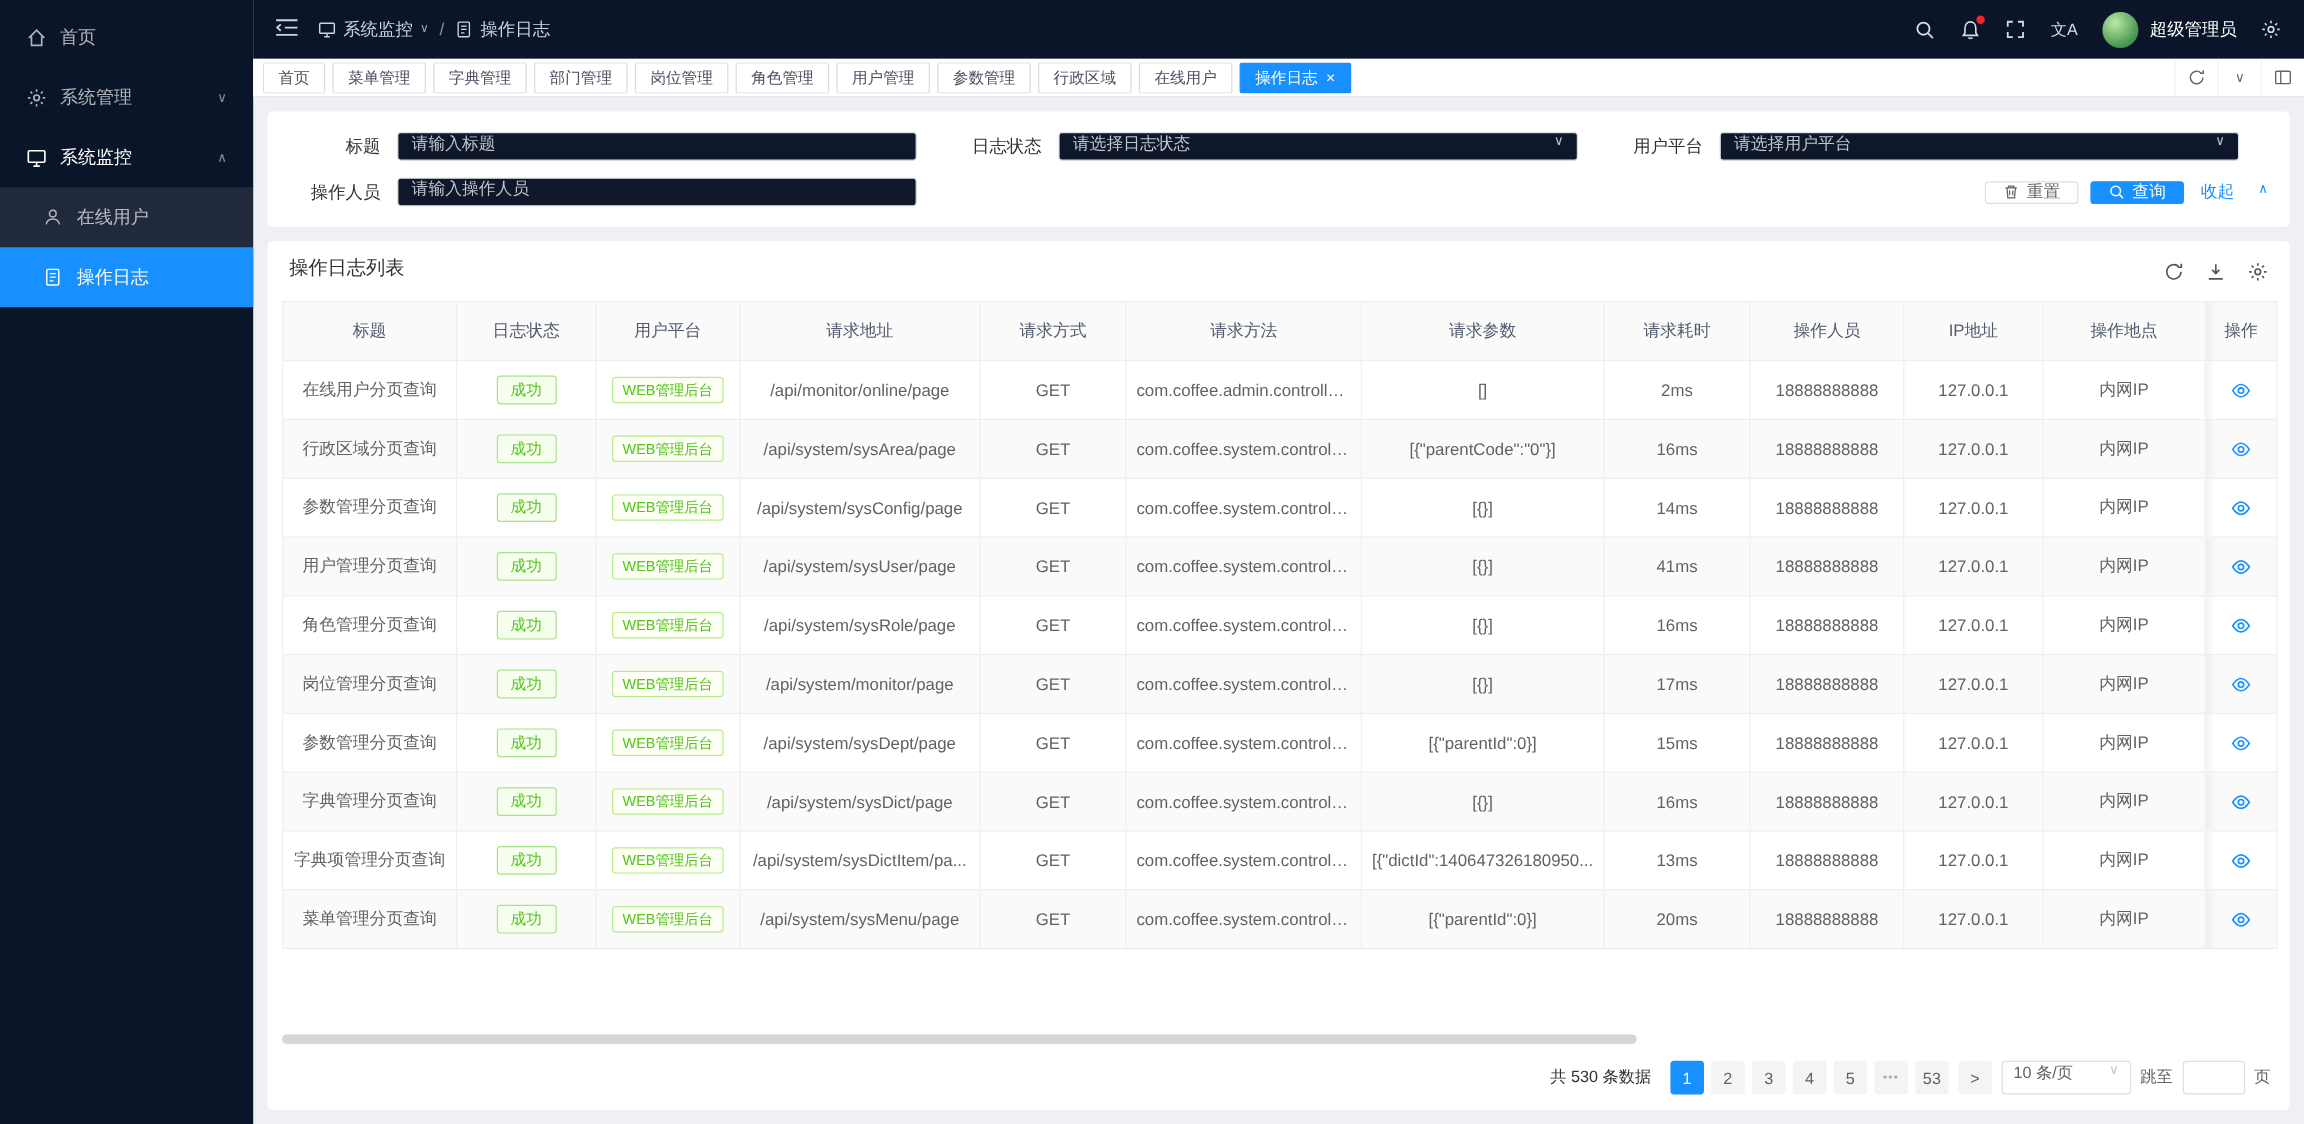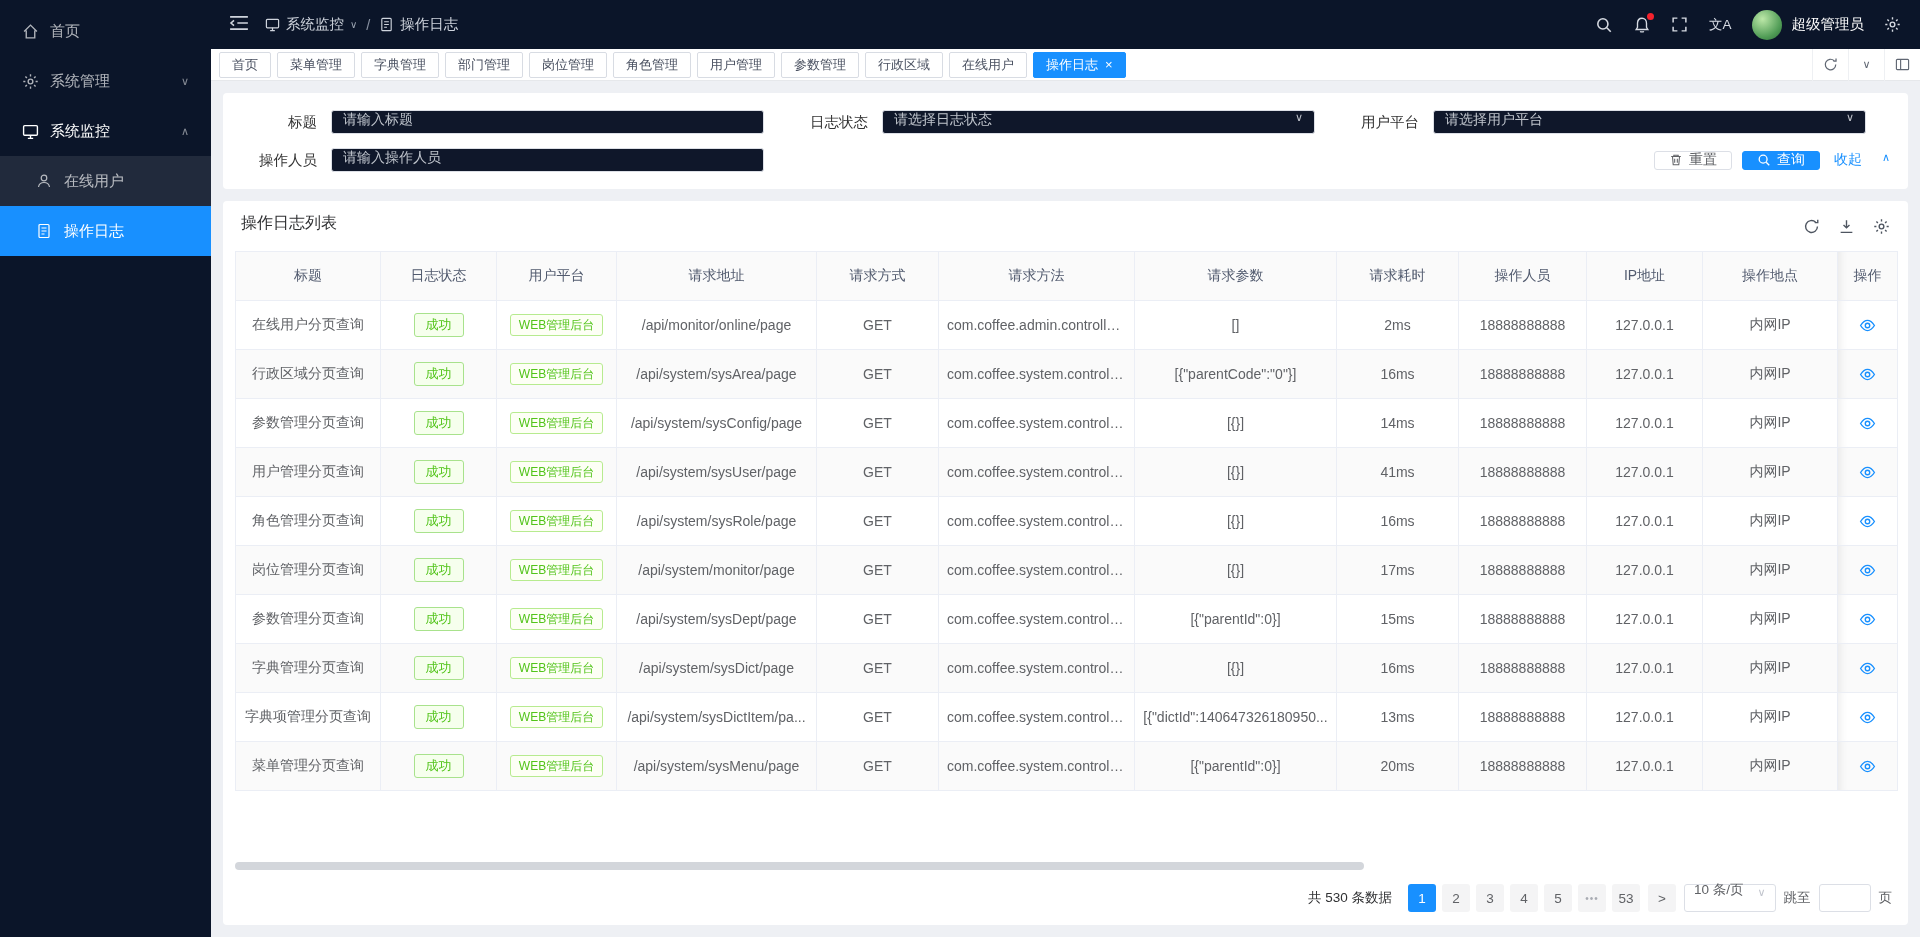--- a/index.html
+++ b/index.html
@@ -87,21 +87,21 @@
   .h-scrollbar{margin-top:auto;height:10px;display:flex;align-items:center;flex-shrink:0}
   .h-thumb{height:8px;width:68%;background:#d3d6db;border-radius:4px;cursor:pointer}
 
   
   .pagination{height:54px;display:flex;align-items:center;justify-content:flex-end;gap:8px;padding:0 4px;flex-shrink:0;color:#606266;font-size:13.5px}
   .pg-total{margin-right:8px;color:#303133}
   .pg-pages{display:flex;gap:6px}
   .page-btn{min-width:28px;height:28px;padding:0 6px;border:none;border-radius:3px;background:#f4f4f5;color:#606266;font-size:13.5px;cursor:pointer;font-family:inherit}
   .page-btn.active{background:#1890ff;color:#fff}
   .page-btn.dots{color:#a8abb2;letter-spacing:1px;font-size:10px}
-  .page-size-select{height:28px;border:1px solid #dcdfe6;border-radius:3px;background:#fff;display:flex;align-items:flex-end;gap:8px;padding:12px 9px;cursor:pointer}
+  .page-size-select{height:28px;border:1px solid #dcdfe6;border-radius:3px;background:#fff;display:flex;align-items:flex-start;gap:24px;padding:0 9px;cursor:pointer}
   .jump-input{width:52px;height:28px;border:1px solid #dcdfe6;border-radius:3px;background:#fff;outline:none;font-size:13.5px;text-align:center;font-family:inherit}
 </style>
 </head>
 <body>
 
 <div class="app">
 
   <aside class="sidebar">
     <nav class="menu">
       <div class="menu-item">

